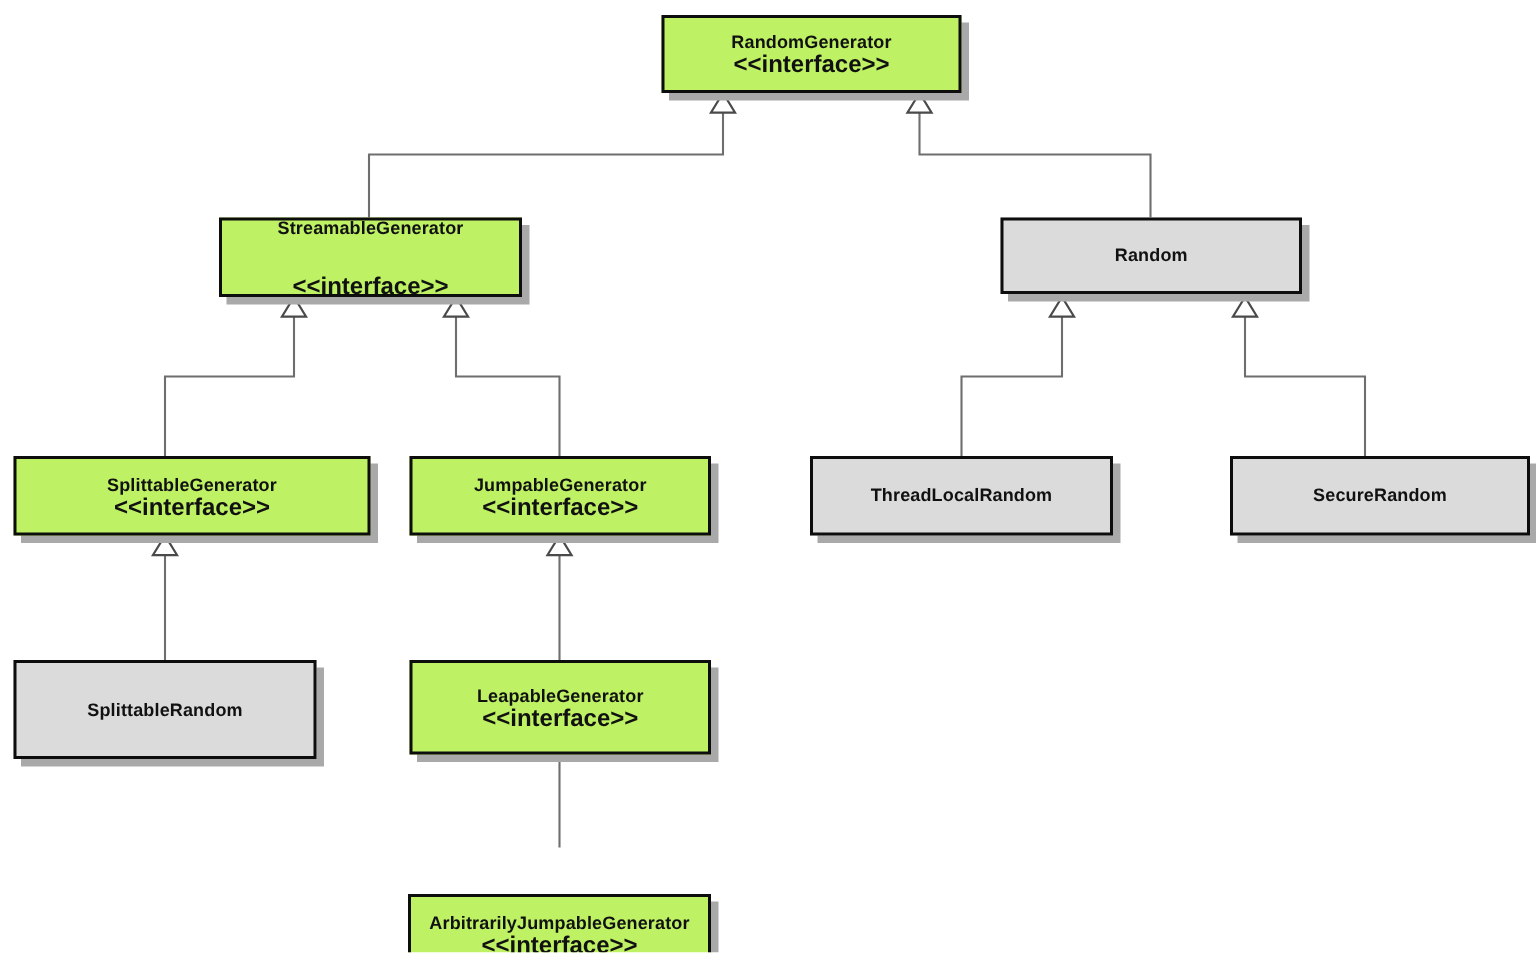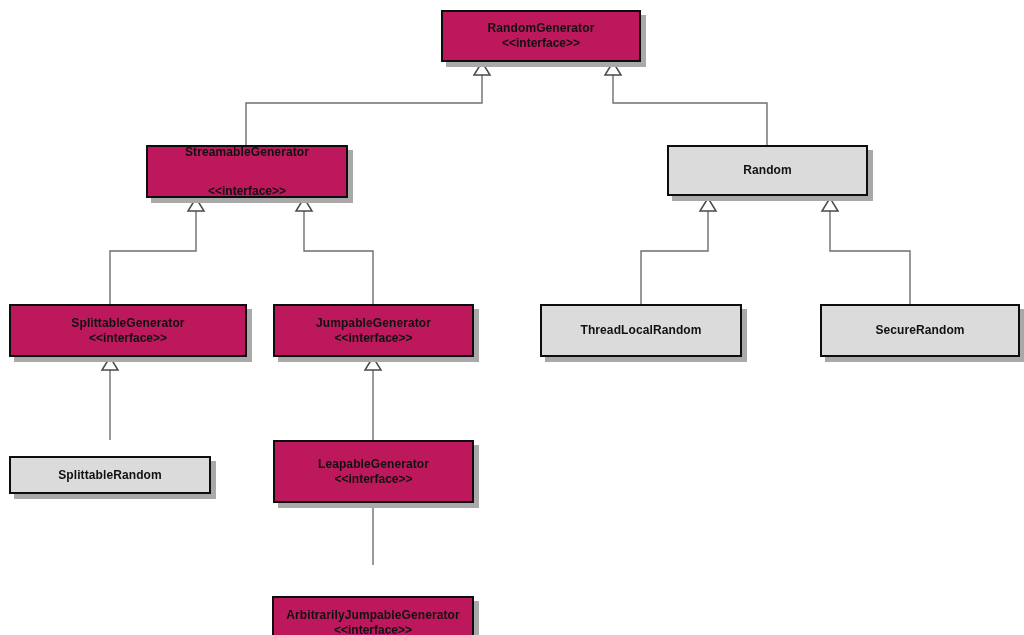--- a/index.html
+++ b/index.html
@@ -26,31 +26,31 @@
     position: absolute;
     box-sizing: border-box;
     border: 2px solid #0d0d0d;
     box-shadow: 5px 5px 0 #a9a9a9;
     display: flex;
     flex-direction: column;
     align-items: center;
     justify-content: center;
     text-align: center;
   }
-  .node.interface { background: #be185d; text-align: center; }
+  .node.interface { background: #bef264; text-align: center; }
   .node.class     { background: #dbdbdb; }
   .node .name {
     font-size: 12px;
     font-weight: bold;
     color: #111111;
     line-height: 15px;
     letter-spacing: 0.1px;
   }
   .node .stereotype {
-    font-size: 12px;
+    font-size: 16px;
     font-weight: bold;
     color: #111111;
     line-height: 15px;
   }
 </style>
 </head>
 <body>
 
 <div id="diagram">
   <svg id="edge-layer" viewBox="0 0 1024 635" xmlns="http://www.w3.org/2000/svg">
@@ -92,21 +92,21 @@
       <div class="node interface" style="left: 273px; top: 304px; width: 201px; height: 53px;">
         <div class="name">JumpableGenerator</div>
         <div class="stereotype">&lt;&lt;interface&gt;&gt;</div>
       </div>
       <div class="node class" style="left: 540px; top: 304px; width: 202px; height: 53px;">
         <div class="name">ThreadLocalRandom</div>
       </div>
       <div class="node class" style="left: 820px; top: 304px; width: 200px; height: 53px;">
         <div class="name">SecureRandom</div>
       </div>
-      <div class="node class" style="left: 9px; top: 456px; width: 202px; height: 38px;">
+      <div class="node class" style="left: 9px; top: 440px; width: 202px; height: 66px;">
         <div class="name">SplittableRandom</div>
       </div>
       <div class="node interface" style="left: 273px; top: 440px; width: 201px; height: 63px;">
         <div class="name">LeapableGenerator</div>
         <div class="stereotype">&lt;&lt;interface&gt;&gt;</div>
       </div>
       <div class="node interface" style="left: 272px; top: 596px; width: 202px; height: 53px;">
         <div class="name">ArbitrarilyJumpableGenerator</div>
         <div class="stereotype">&lt;&lt;interface&gt;&gt;</div>
       </div>

